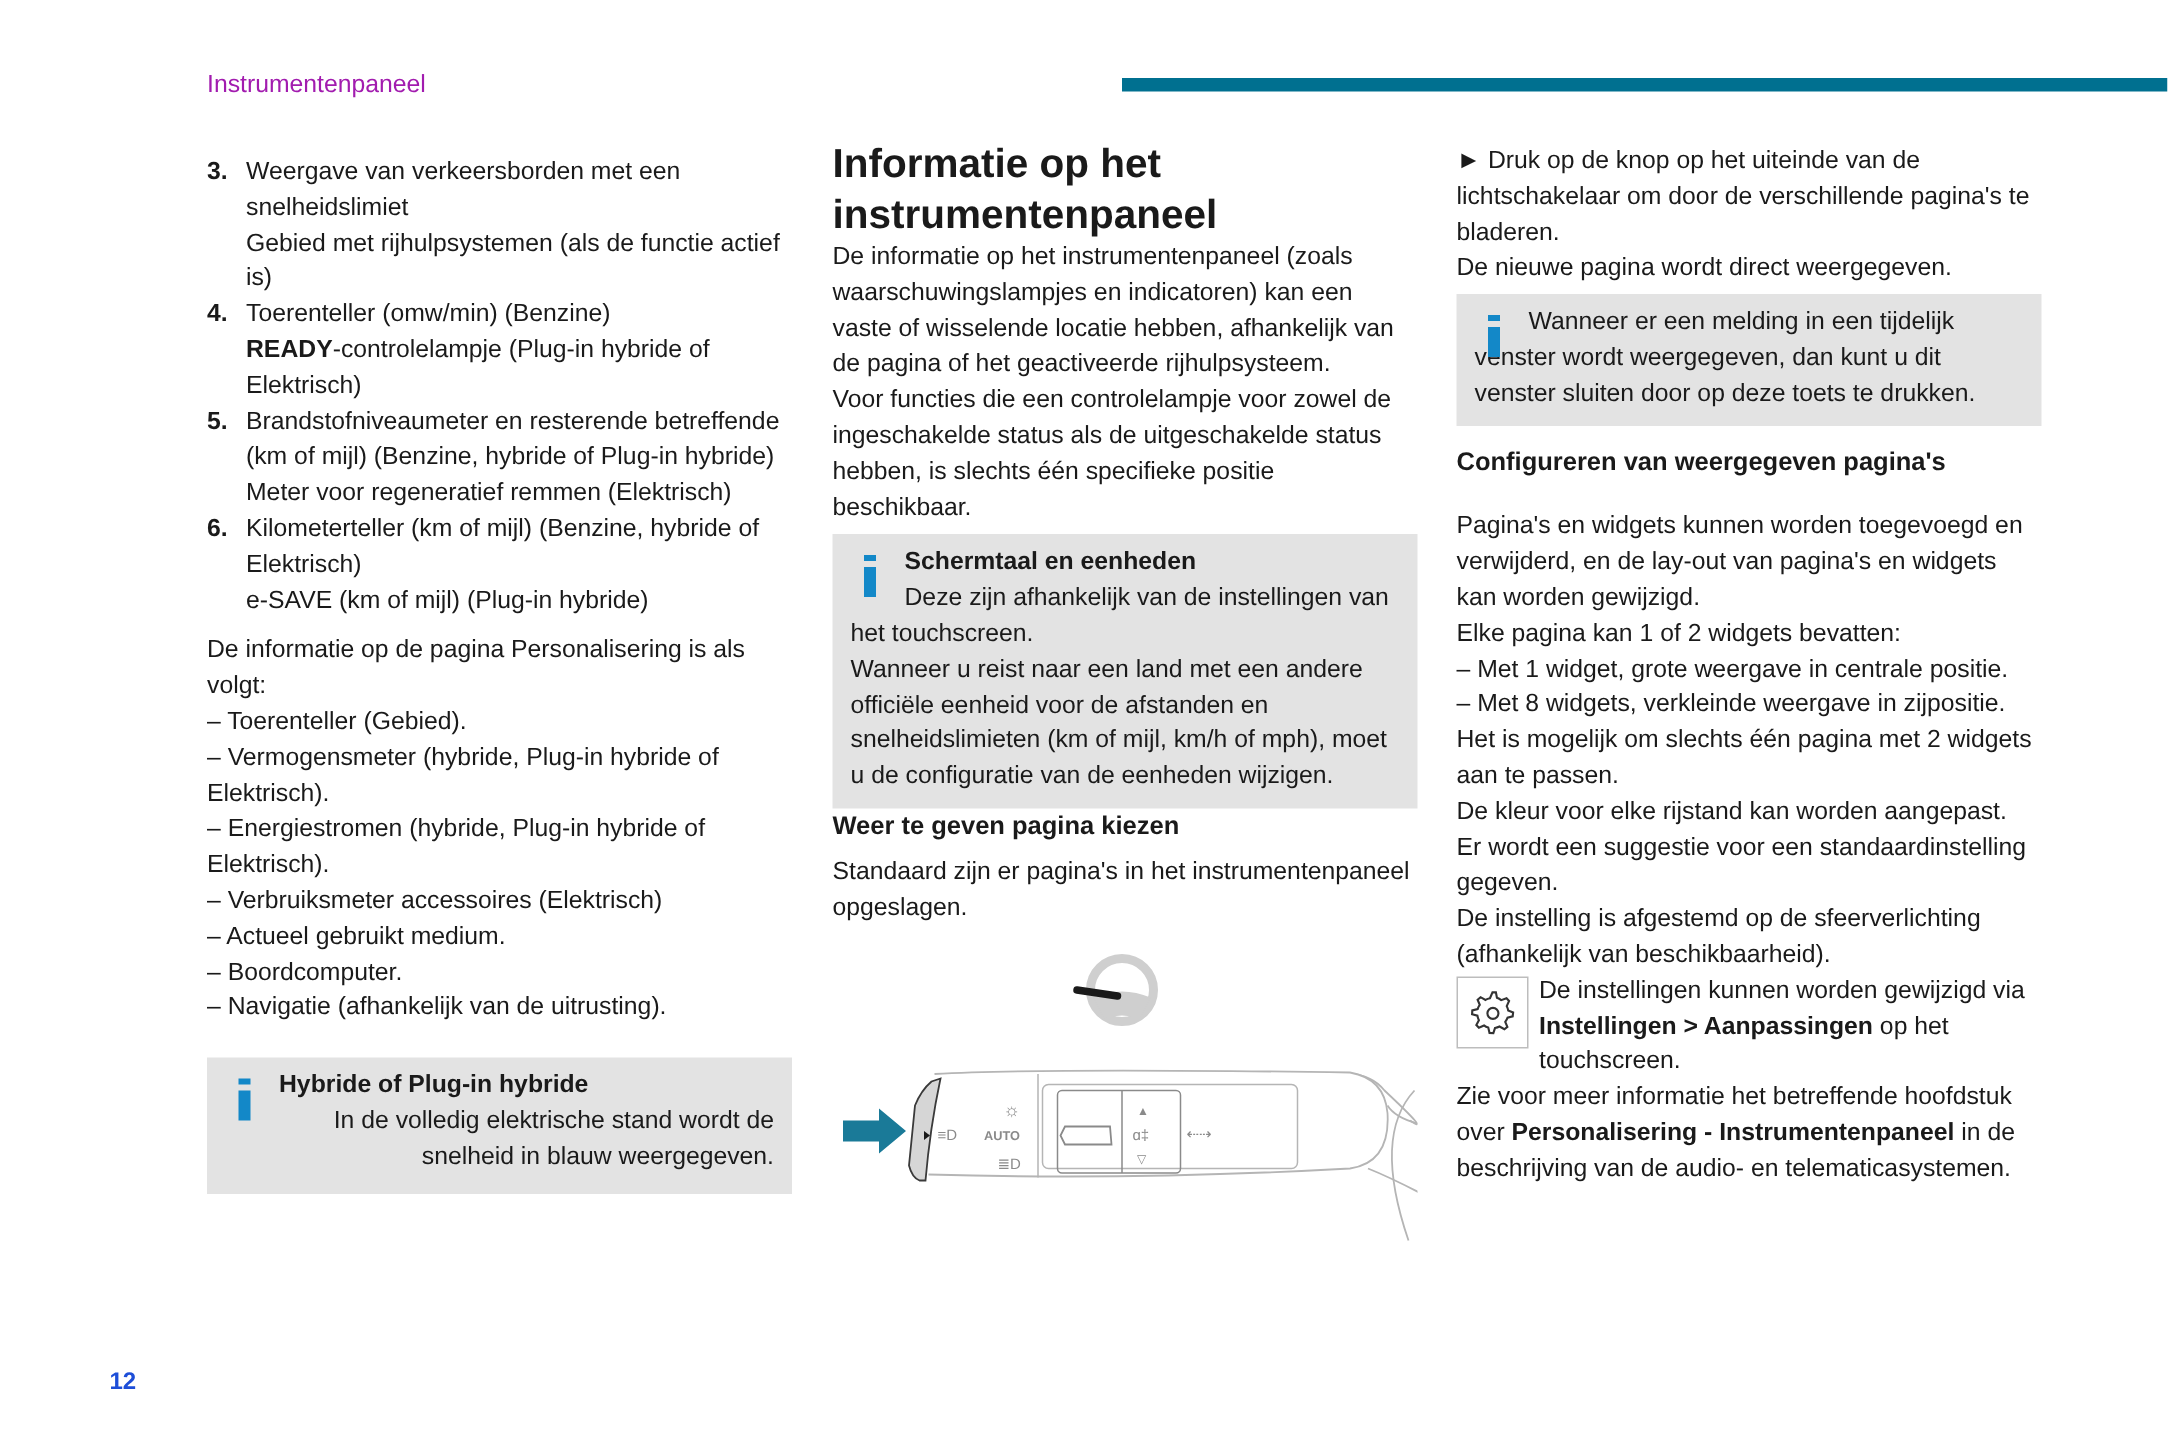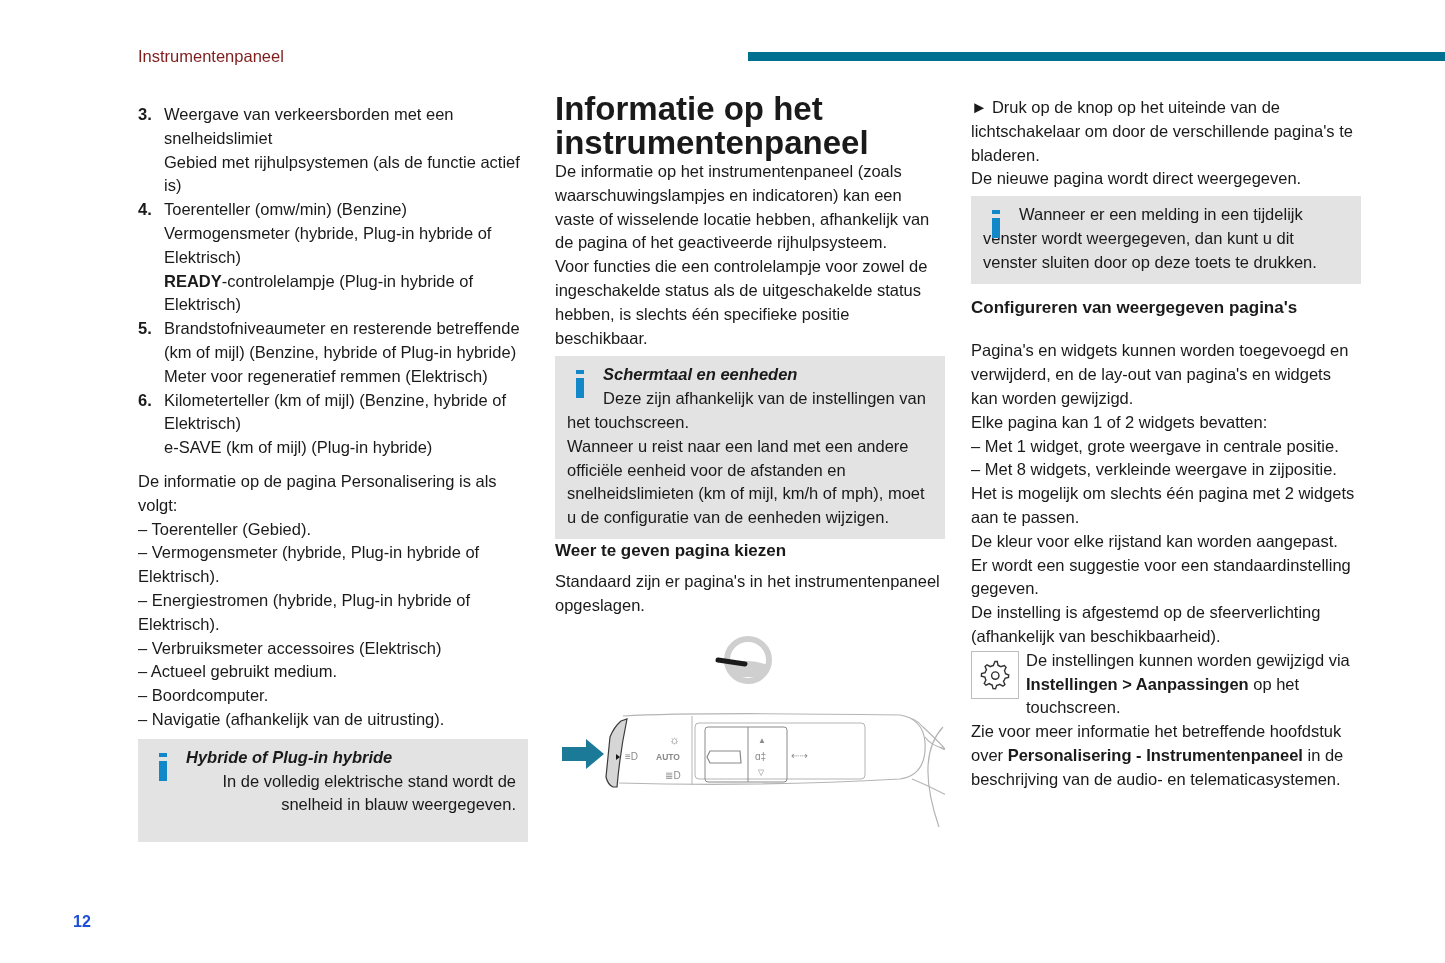--- a/index.html
+++ b/index.html
@@ -1,42 +1,42 @@
 <!DOCTYPE html>
 <html><head>
   <meta charset="utf-8">
   <style>
     * { box-sizing: border-box; margin: 0; padding: 0; }
     html, body { width: 1445px; height: 963px; background: #ffffff; overflow: hidden; }
     body { position: relative; font-family: "Liberation Sans", sans-serif; color: #1a1a1a; font-size: 16.5px; line-height: 23.8px; }
 
-    .header-title { position: absolute; left: 138px; top: 45px; font-size: 16.5px; color: #7f1d1d; }
+    .header-title { position: absolute; left: 138px; top: 45px; font-size: 16.5px; color: #a21caf; }
     .header-bar { position: absolute; left: 748px; top: 52px; width: 697px; height: 9px; background: #007090; }
     .page-number { position: absolute; left: 73px; top: 910px; font-size: 16px; font-weight: bold; color: #1d4ed8; }
 
     .col { position: absolute; top: 0; }
     .col1 { left: 138px; top: 103px; width: 390px; }
     .col2 { left: 555px; top: 92px; width: 390px; }
     .col3 { left: 971px; top: 96px; width: 390px; }
 
     .num-item { display: flex; }
     .num-item .num { width: 26px; flex: none; font-weight: bold; }
     .num-item .lines { flex: 1; }
     b, .bold { font-weight: bold; }
 
     .para { }
     .dash-item { }
 
     .info-box { background: #e3e3e3; padding: 12px 12px 12px 12px; position: relative; }
     .info-icon { position: absolute; left: 21px; top: 17px; width: 8px; height: 28px; }
     .info-icon .dot { position: absolute; left: 0; top: 0; width: 8px; height: 4px; background: #1388c8; }
     .info-icon .stem { position: absolute; left: 0; top: 8px; width: 8px; height: 20px; background: #1388c8; }
-    .info-indent { padding-left: 36px; font-style: italic; }
+    .info-indent { padding-left: 36px; }
 
-    h1.main-title { font-size: 33px; line-height: 34px; font-weight: bold; color: #1a1a1a; margin-bottom: 0; }
+    h1.main-title { font-size: 27px; line-height: 34px; font-weight: bold; color: #1a1a1a; margin-bottom: 0; }
     h2.sub-title { font-size: 17px; font-weight: bold; color: #1a1a1a; }
 
     .illustration { position: relative; width: 390px; height: 210px; margin-top: 10px; }
 
     .gear-box { display: inline-block; width: 48px; height: 48px; border: 1px solid #bdbdbd; vertical-align: top; float: left; margin-right: 7px; margin-top: 2px; display: flex; align-items: center; justify-content: center; }
     .clearfix::after { content: ""; display: table; clear: both; }
   </style>
 </head>
 <body>
 
@@ -48,21 +48,20 @@
     <span class="num">3.</span>
     <div class="lines">
       <div>Weergave van verkeersborden met een snelheidslimiet</div>
       <div>Gebied met rijhulpsystemen (als de functie actief is)</div>
     </div>
   </div>
   <div class="num-item">
     <span class="num">4.</span>
     <div class="lines">
       <div>Toerenteller (omw/min) (Benzine)</div>
-      <div>Vermogensmeter (hybride, Plug-in hybride of Elektrisch)</div>
       <div><b>READY</b><span>-controlelampje (Plug-in hybride of Elektrisch)</span></div>
     </div>
   </div>
   <div class="num-item">
     <span class="num">5.</span>
     <div class="lines">
       <div>Brandstofniveaumeter en resterende betreffende (km of mijl) (Benzine, hybride of Plug-in hybride)</div>
       <div>Meter voor regeneratief remmen (Elektrisch)</div>
     </div>
   </div>
@@ -79,21 +78,21 @@
   <div>
     <div class="dash-item">–  Toerenteller (Gebied).</div>
     <div class="dash-item">–  Vermogensmeter (hybride, Plug-in hybride of Elektrisch).</div>
     <div class="dash-item">–  Energiestromen (hybride, Plug-in hybride of Elektrisch).</div>
     <div class="dash-item">–  Verbruiksmeter accessoires (Elektrisch)</div>
     <div class="dash-item">–  Actueel gebruikt medium.</div>
     <div class="dash-item">–  Boordcomputer.</div>
     <div class="dash-item">–  Navigatie (afhankelijk van de uitrusting).</div>
   </div>
 
-  <div class="info-box" style="margin-top:7px; padding-top:7px; padding-bottom:25px;">
+  <div class="info-box" style="margin-top:21px; padding-top:7px; padding-bottom:12px;">
     <span class="info-icon" style="top:14px;">
         <span class="dot"></span>
         <span class="stem"></span>
       </span>
     <div class="info-indent bold">Hybride of Plug-in hybride</div>
     <div style="text-indent:36px;text-align:right;">In de volledig elektrische stand wordt de snelheid in blauw weergegeven.</div>
   </div>
 </div>
 
 <div class="col col2">

